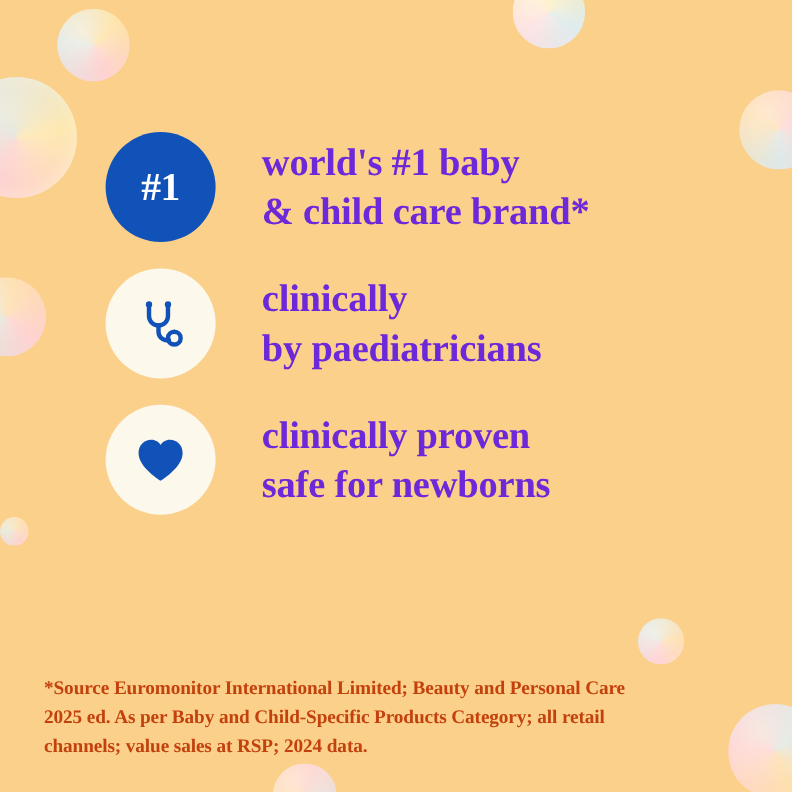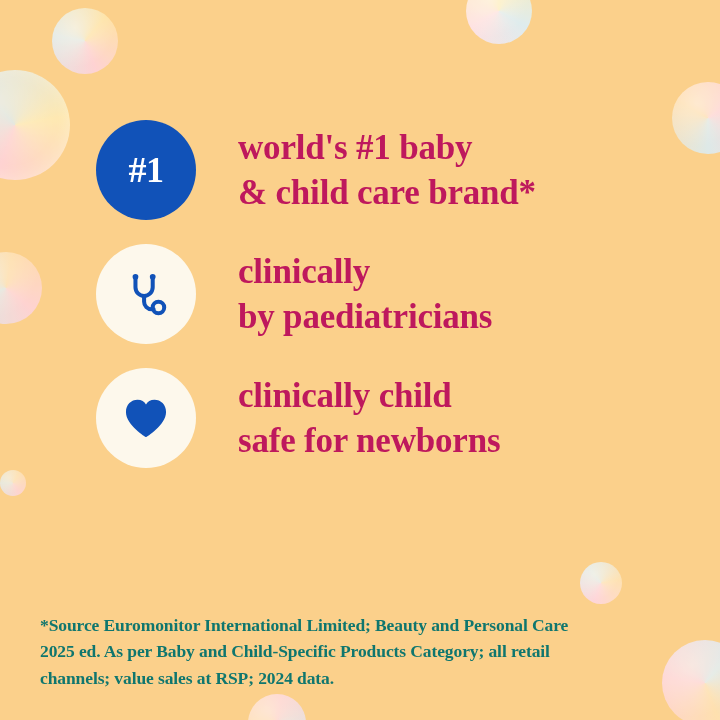--- a/index.html
+++ b/index.html
@@ -123,38 +123,38 @@
   }
   .badge-text {
     color: #ffffff;
     font-size: 36px;
     font-weight: 700;
     letter-spacing: -0.5px;
     font-family: "Liberation Serif", serif;
   }
   .claim-text {
     margin-left: 42px;
-    color: #be185d;
+    color: #6d28d9;
     font-size: 35px;
     line-height: 1.29;
     font-weight: 700;
     letter-spacing: -0.2px;
     white-space: pre-line;
     font-family: "Liberation Serif", serif;
   }
 
   .icon-svg { display: block; }
 
   
   .footnote {
     position: absolute;
     left: 40px;
     top: 612px;
     width: 662px;
-    color: #0f766e;
+    color: #c2410c;
     font-size: 17.5px;
     line-height: 1.5;
     font-weight: 700;
     font-family: "Liberation Serif", serif;
     white-space: pre-line;
     letter-spacing: -0.1px;
   }
 </style>
 </head>
 <body>
@@ -198,21 +198,21 @@
     </div>
 
     <div class="claim-row">
       <div class="badge light">
         <span>
           <svg class="icon-svg" width="46" height="42" viewBox="0 0 48 44" fill="none">
             <path d="M24 42S3 29.5 3 15.6C3 8.1 8.6 3 15.1 3c4.2 0 7.3 2.2 8.9 4.9C25.6 5.2 28.7 3 32.9 3 39.4 3 45 8.1 45 15.6 45 29.5 24 42 24 42z" fill="#1152b8"></path>
           </svg>
         </span>
       </div>
-      <div class="claim-text">clinically child
+      <div class="claim-text">clinically proven
 safe for newborns</div>
     </div>
 
   </div>
 
   <div class="footnote">*Source Euromonitor International Limited; Beauty and Personal Care
 2025 ed. As per Baby and Child-Specific Products Category; all retail
 channels; value sales at RSP; 2024 data.</div>
 
 </div>

